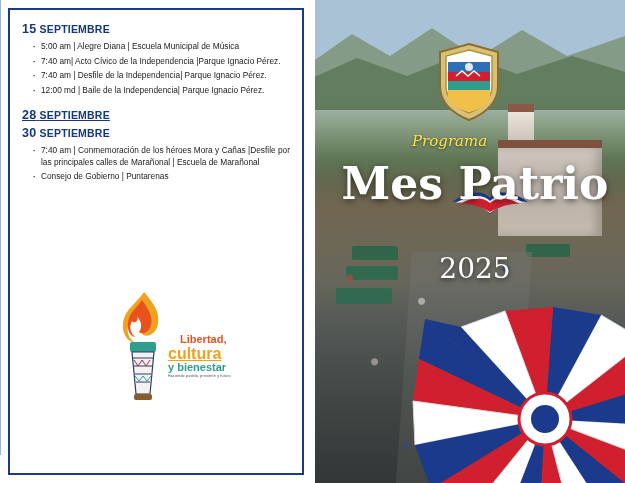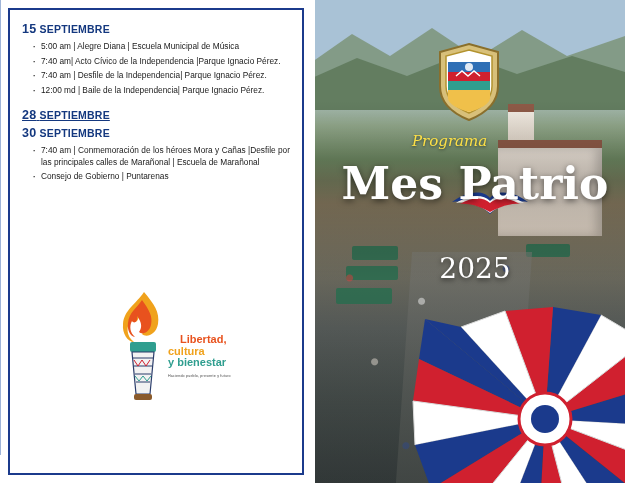--- a/index.html
+++ b/index.html
@@ -83,21 +83,21 @@
     left: 110px; top: 290px;
     width: 120px; height: 120px;
   }
   .torch { position: absolute; left: 4px; top: 0; width: 56px; height: 112px; }
   .logo-text {
     position: absolute;
     left: 58px; top: 44px;
     width: 70px;
   }
   .logo-text .l1 { font-size: 11px; font-weight: bold; color: #e8521e; line-height: 1.05; padding-left: 12px; }
-  .logo-text .l2 { font-size: 11px; font-weight: bold; color: #f0a21c; line-height: 1.05; }
+  .logo-text .l2 { font-size: 16px; font-weight: bold; color: #f0a21c; line-height: 1.05; text-decoration: underline; }
   .logo-text .l3 { font-size: 11px; font-weight: bold; color: #2f9e8f; line-height: 1.05; }
   .logo-tag {
     position: absolute;
     left: 58px; top: 84px;
     width: 80px;
     font-size: 3.6px;
     color: #444;
     letter-spacing: .2px;
   }
 

